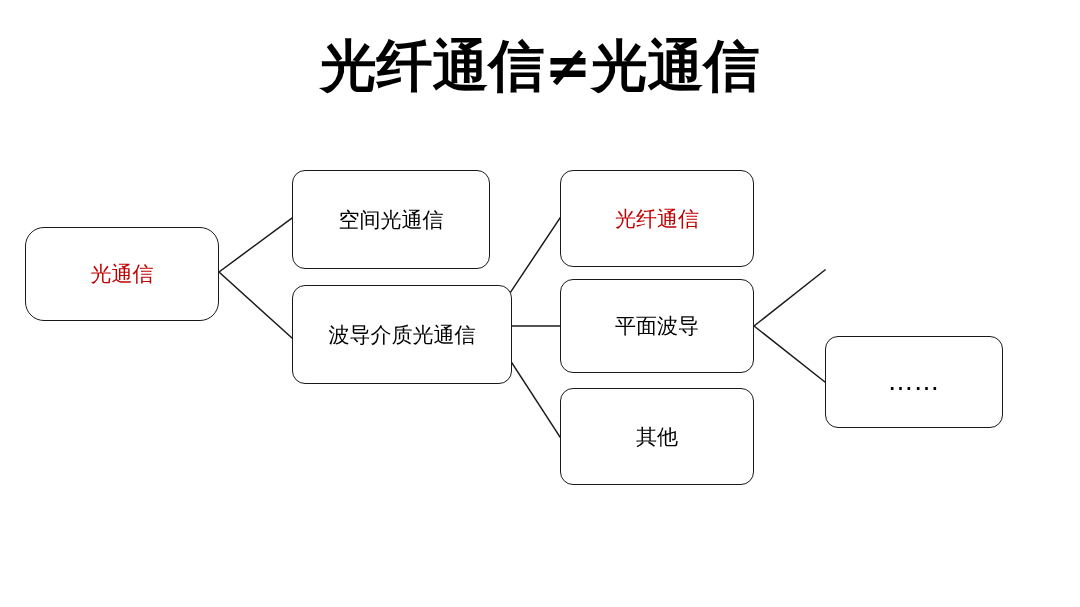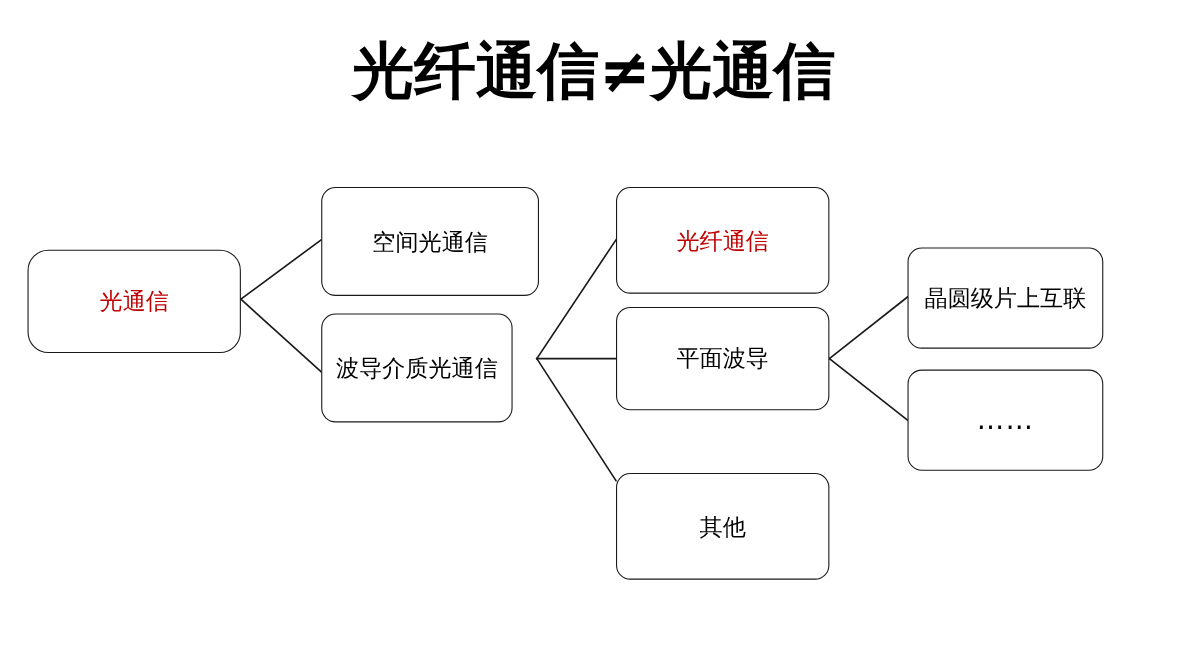--- a/index.html
+++ b/index.html
@@ -57,25 +57,25 @@
     color: #c00000;
   }
   .node.dots {
     font-size: 25px;
     letter-spacing: 1px;
   }
   
   #node-optical-comm   { left: 25px;  top: 227px; width: 194px; height: 94px; border-radius: 19px; }
   
   #node-free-space     { left: 292px; top: 170px; width: 198px; height: 99px; }
-  #node-waveguide      { left: 292px; top: 285px; width: 174px; height: 99px; }
+  #node-waveguide      { left: 292px; top: 285px; width: 220px; height: 99px; }
   
   #node-fiber          { left: 560px; top: 170px; width: 194px; height: 97px; }
   #node-planar         { left: 560px; top: 279px; width: 194px; height: 94px; justify-content: center; }
-  #node-other          { left: 560px; top: 388px; width: 194px; height: 97px; margin-top: 42px; }
+  #node-other          { left: 560px; top: 388px; width: 194px; height: 97px; }
   
   #node-wafer          { left: 825px; top: 225px; width: 178px; height: 92px; }
   #node-etc            { left: 825px; top: 336px; width: 178px; height: 92px; }
 </style>
 </head>
 <body>
 
 <div id="slide">
 
   <div id="title">光纤通信≠光通信</div>
@@ -112,21 +112,18 @@
   </div>
 
   <div class="node" id="node-planar">
     <span>平面波导</span>
   </div>
 
   <div class="node" id="node-other">
     <span>其他</span>
   </div>
 
-  <div class="node" id="node-wafer">
-    <span>晶圆级片上互联</span>
-  </div>
 
   <div class="node dots" id="node-etc">
     <span>……</span>
   </div>
 
 </div>
 
 </body></html>

